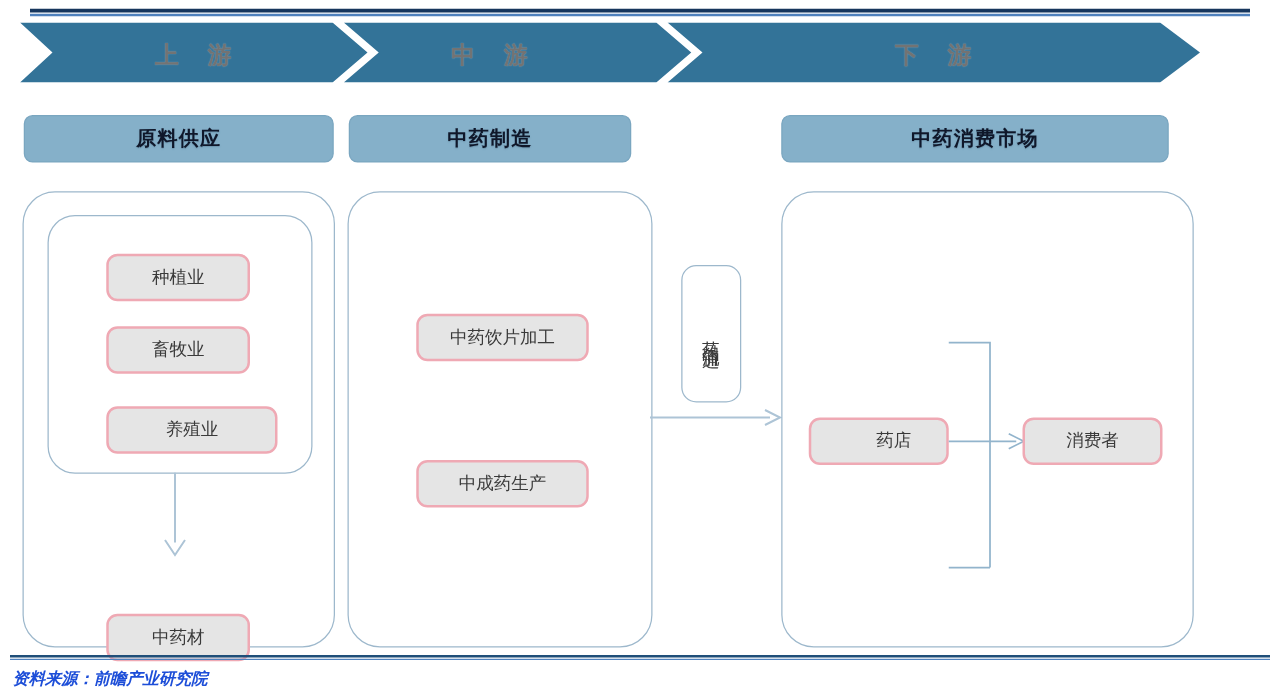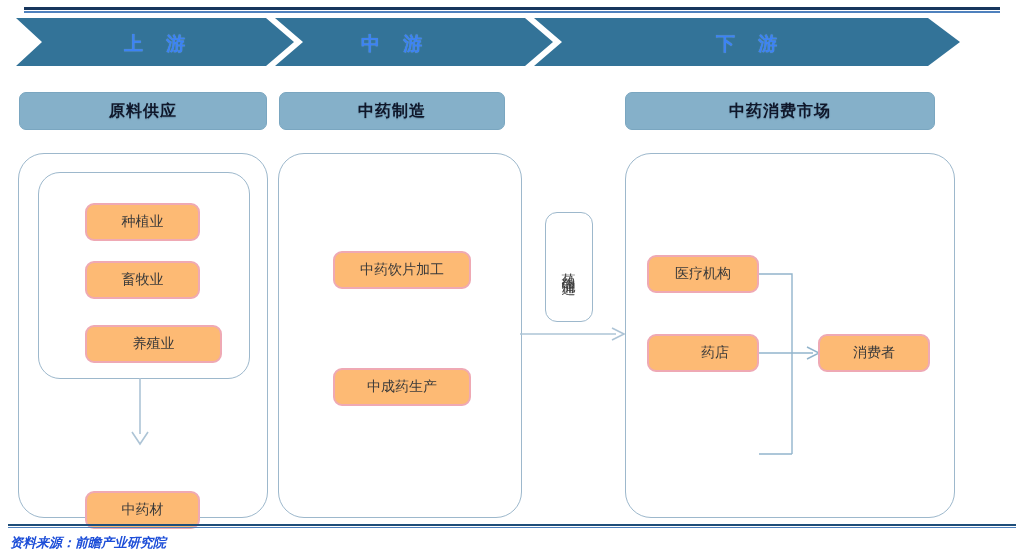--- a/index.html
+++ b/index.html
@@ -35,21 +35,21 @@
   }
 
   
   #banner {
     position: absolute;
     left: 16px; top: 18px;
     width: 944px; height: 48px;
   }
   .seg-label {
     position: absolute;
-    color: #3b82f6;
+    color: #737373;
     font-weight: bold;
     font-size: 19px;
     letter-spacing: 9px;
     white-space: nowrap;
     text-shadow: 0 0 1px rgba(255,255,255,0.35);
   }
 
   
   .stage-header {
     position: absolute;
@@ -82,21 +82,21 @@
     border-radius: 22px;
     background: #ffffff;
     box-sizing: border-box;
   }
 
   
   .node {
     position: absolute;
     border: 2px solid #efa9b4;
     border-radius: 9px;
-    background: #fdba74;
+    background: #e5e5e5;
     color: #3a3a3a;
     font-size: 14px;
     display: flex;
     align-items: center;
     justify-content: center;
     box-sizing: border-box;
     white-space: nowrap;
   }
 
   
@@ -193,21 +193,20 @@
 
   <div class="vnode" style="left:545px; top:212px; width:48px; height:110px;">药品流通</div>
 
   <svg class="conn" style="left:520px; top:324px; width:108px; height:20px;" width="108" height="20" viewBox="0 0 108 20">
     <line x1="0" y1="10" x2="96" y2="10" stroke="#adc4d6" stroke-width="1.6"></line>
     <path d="M 92,4 L 104,10 L 92,16" fill="none" stroke="#adc4d6" stroke-width="1.6"></path>
   </svg>
 
   <div class="panel" style="left:625px; top:153px; width:330px; height:365px;"></div>
 
-  <div class="node" style="left:647px; top:255px; width:112px; height:38px;">医疗机构</div>
   <div class="node" style="left:647px; top:334px; width:112px; height:38px;padding-left:24px;">药店</div>
 
   <svg class="conn" style="left:757px; top:268px; width:70px; height:200px;" width="70" height="200" viewBox="0 0 70 200">
 
     <path d="M 2,6 L 35,6 L 35,186" fill="none" stroke="#92b4cc" stroke-width="1.4"></path>
 
     <path d="M 2,186 L 35,186" fill="none" stroke="#92b4cc" stroke-width="1.4"></path>
 
     <line x1="2" y1="85" x2="56" y2="85" stroke="#92b4cc" stroke-width="1.4"></line>
     <path d="M 50,79 L 62,85 L 50,91" fill="none" stroke="#92b4cc" stroke-width="1.4"></path>

